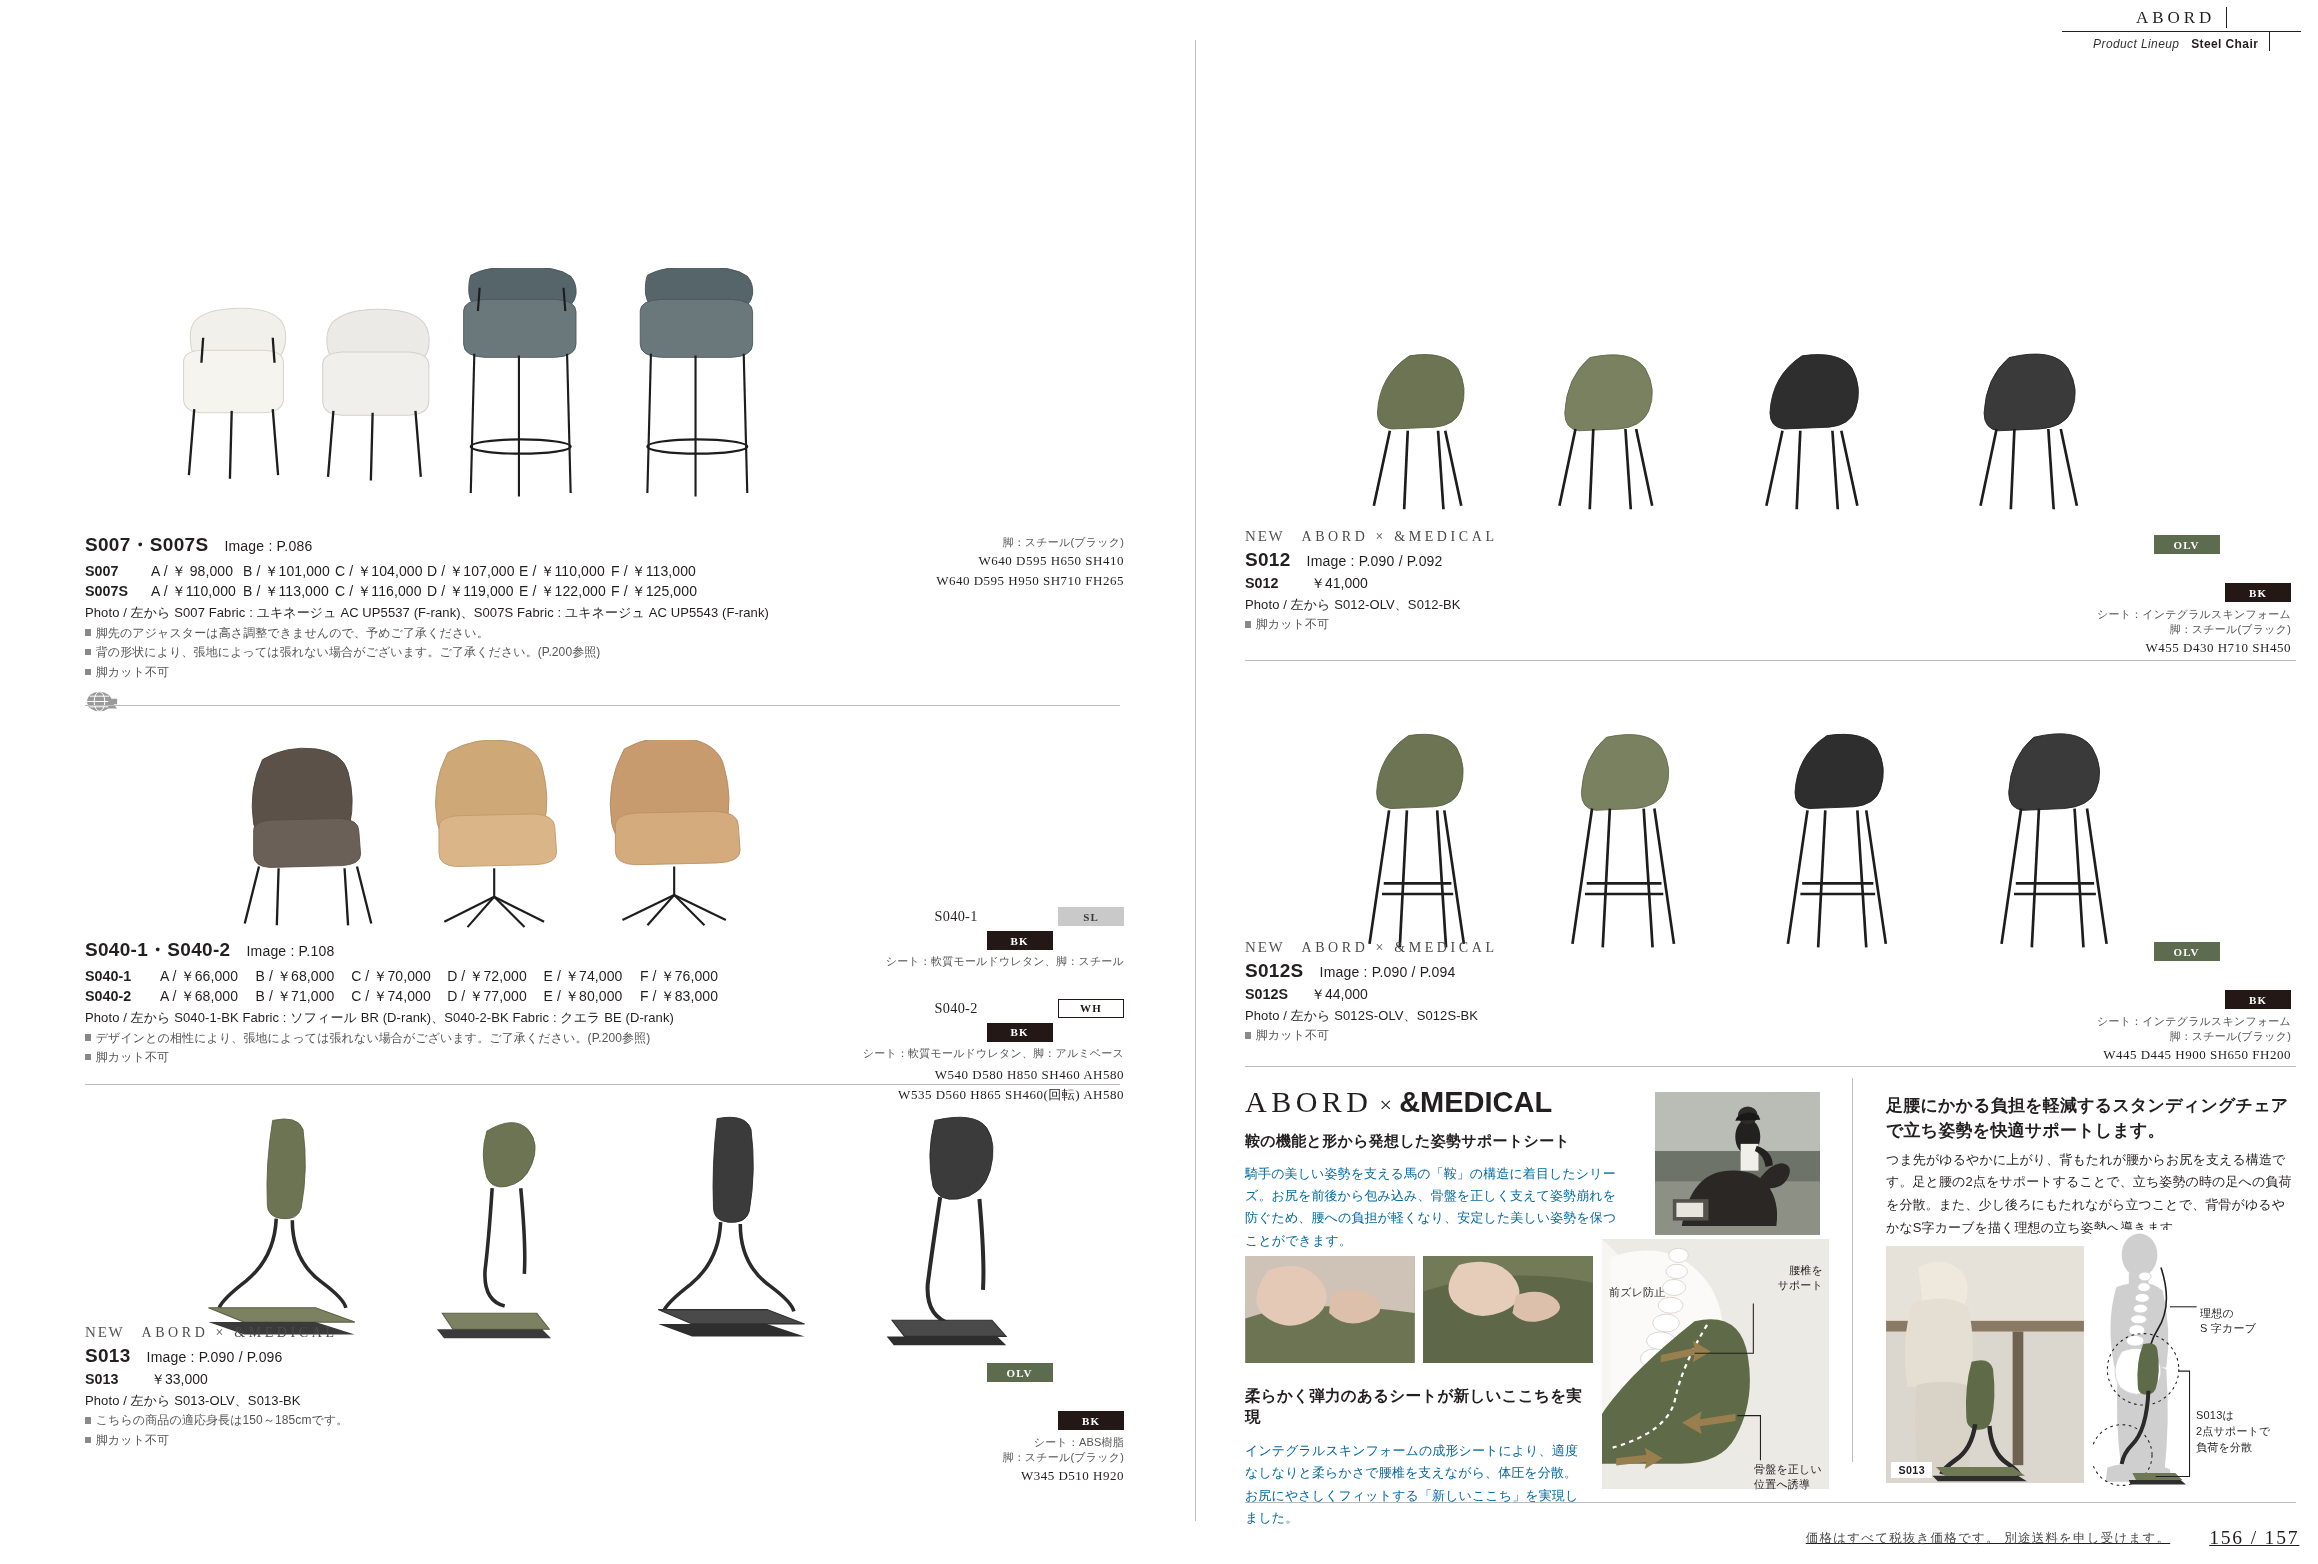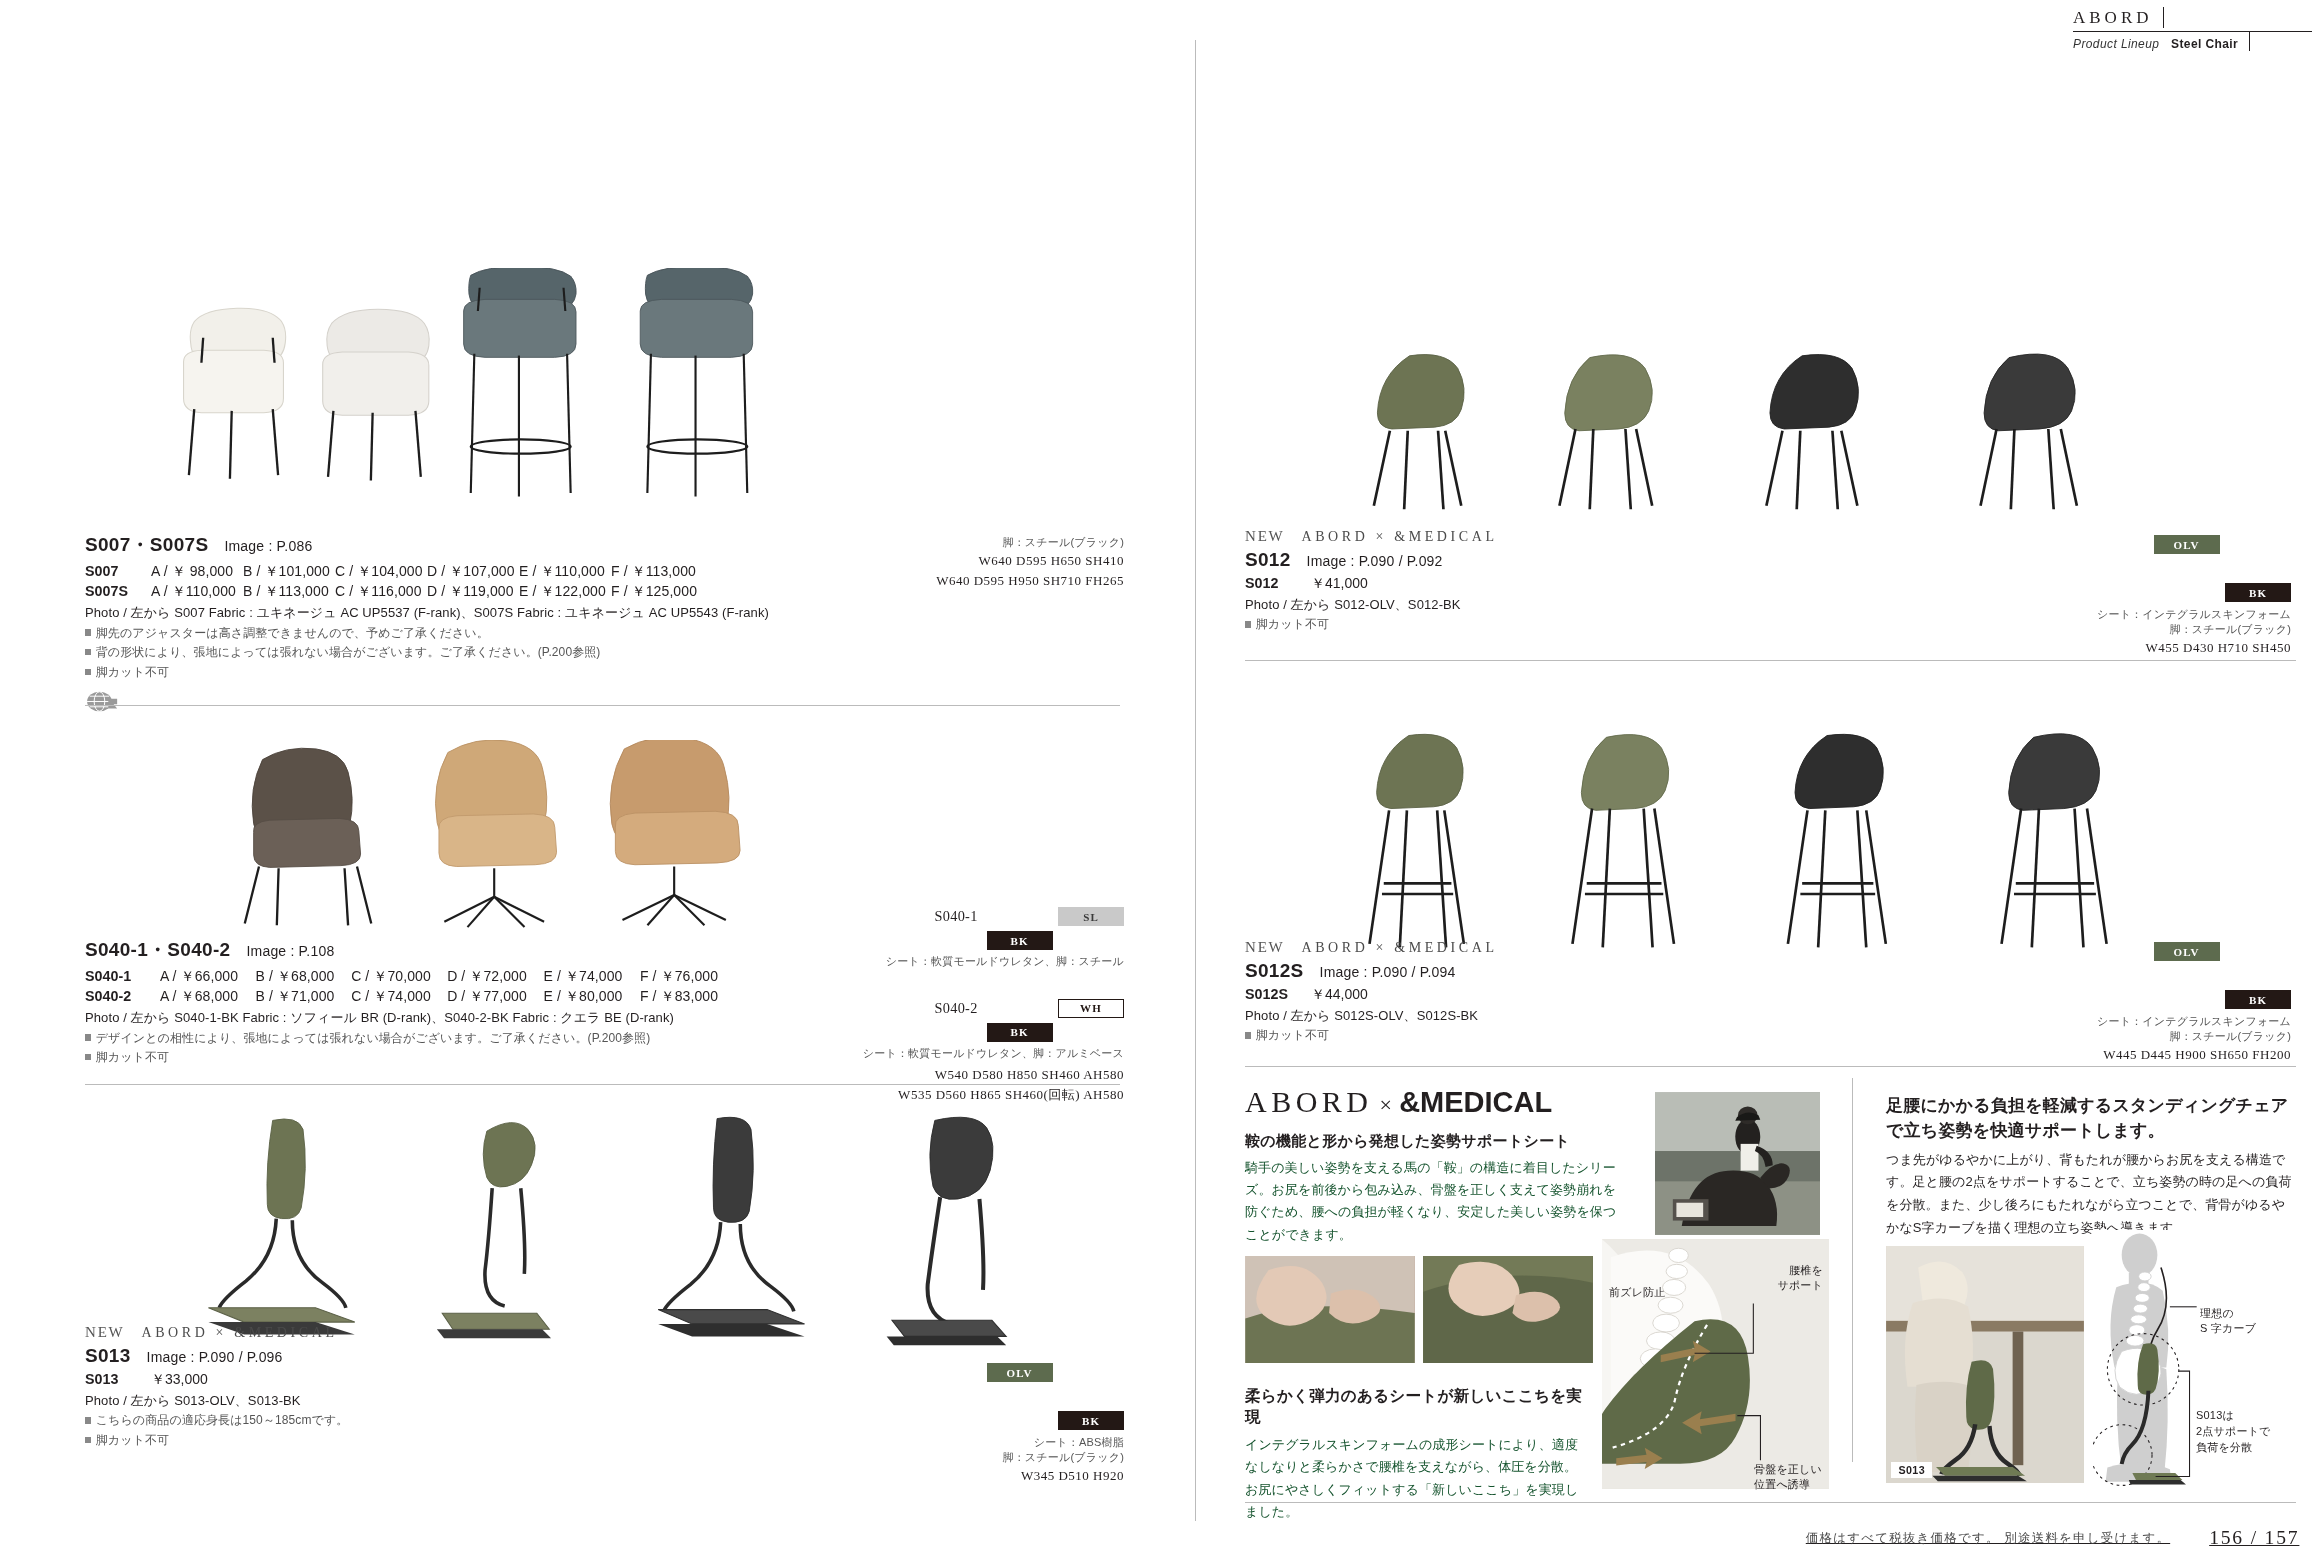--- a/index.html
+++ b/index.html
@@ -5,21 +5,21 @@
   * { box-sizing: border-box; margin:0; padding:0; }
   html,body { background:#ffffff; }
   body {
     width:2319px; height:1565px; position:relative; overflow:hidden;
     font-family:"Liberation Sans","DejaVu Sans",sans-serif;
     color:#231f20;
   }
   .abs { position:absolute; }
 
   
-  #header { right:7px; top:7.1px; width:239px; text-align:left; }
+  #header { right:18px; top:7.1px; width:239px; text-align:center; }
   #header .brand {
     font-family:"Liberation Serif","DejaVu Serif",serif;
     font-size:17px; letter-spacing:4px; color:#231f20; padding-right:10.7px;
     border-right:1.2px solid #231f20; display:inline-block; line-height:1.25;
   }
   #header .rule { height:1.1px; background:#231f20; margin-top:2.7px; width:100%; }
   #header .sub {
     padding-top:4.5px; padding-right:10.7px; border-right:1.2px solid #231f20;
     display:inline-block; font-size:12px; letter-spacing:0.4px;
   }
@@ -74,21 +74,21 @@
 
   
   #feature { position:absolute; left:1245px; top:1078px; width:1053px; height:437px; }
   #feature .fhead {
     font-family:"Liberation Serif","DejaVu Serif",serif;
     font-size:30px; letter-spacing:4.5px; color:#231f20; white-space:nowrap;
   }
   #feature .fhead .med { font-family:"Liberation Sans",sans-serif; font-weight:700; letter-spacing:0px; font-size:29px;}
   #feature .fhead .x { font-size:22px; margin:0 7.1px; letter-spacing:0;}
   .f-sub { font-weight:700; font-size:15px; margin-top:12.5px; letter-spacing:0.3px;}
-  .f-body { font-size:13px; line-height:1.72; margin-top:6px; letter-spacing:0.1px; color:#14532d;}
+  .f-body { font-size:13px; line-height:1.72; margin-top:12px; letter-spacing:0.1px; color:#0369a1;}
   .f-sub2 { font-weight:700; font-size:15.6px; letter-spacing:0.2px;}
   .rhead { font-weight:700; font-size:17px; line-height:1.45; letter-spacing:0.2px;}
   .rbody { font-size:13px; line-height:1.75; margin-top:5.4px; letter-spacing:0.1px;}
 
   .photo { position:absolute; overflow:hidden; background:#ddd; }
   .callout { position:absolute; font-size:11px; line-height:1.35; color:#231f20; letter-spacing:0.2px;}
   .cap-badge { position:absolute; left:5.4px; bottom:5.4px; background:#fff; color:#231f20;
                font-size:10.7px; font-weight:700; padding:1.8px 7.1px; letter-spacing:0.4px;}
 
   

